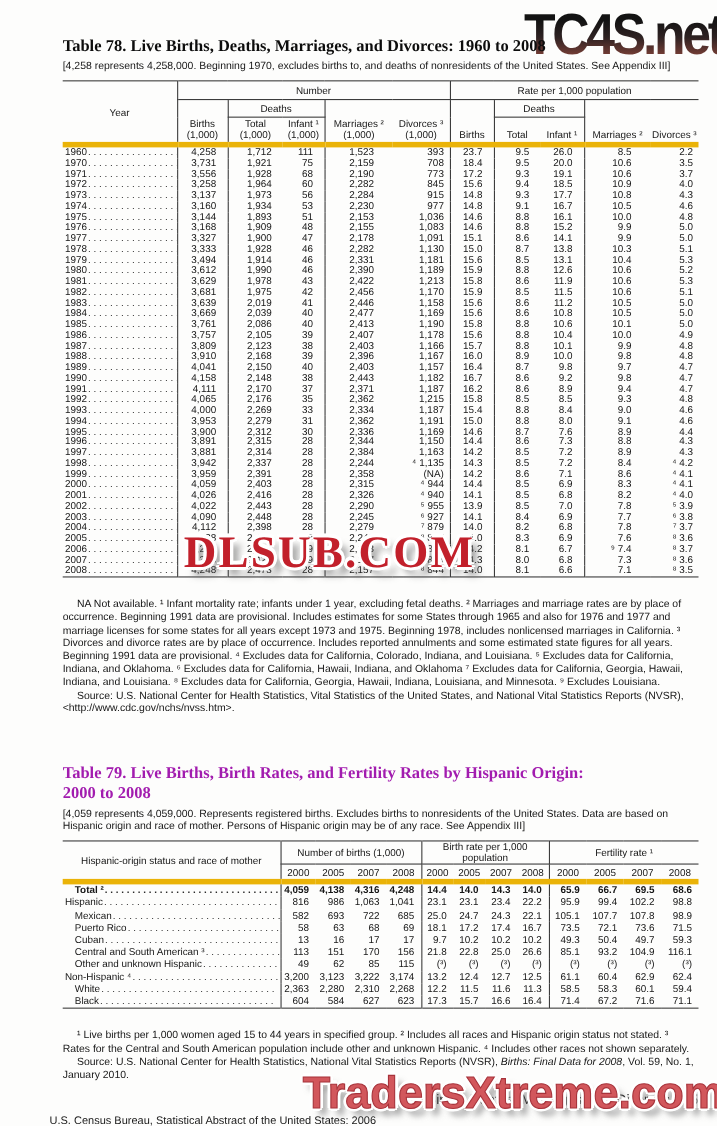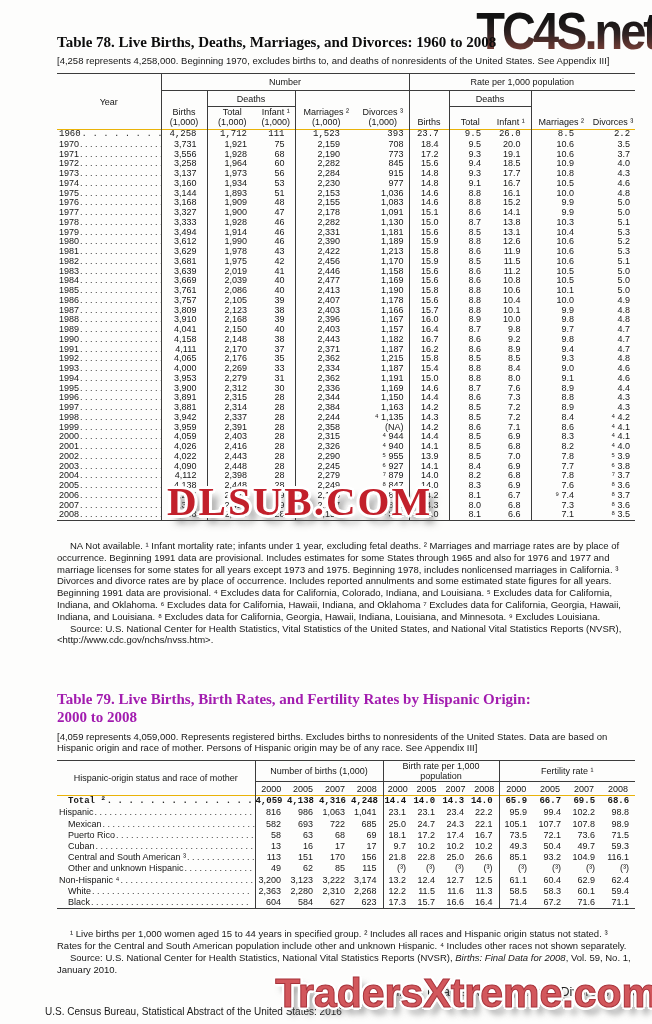--- a/index.html
+++ b/index.html
@@ -12,21 +12,21 @@
              line-height:17px;margin:0 0 4px 0;color:#0d0d0d;}
   .tbl-note{font-size:9.5px;line-height:11px;margin:0 0 7px 0;}
 
   
   table{border-collapse:collapse;table-layout:fixed;width:578px;font-size:9px;color:#161616;}
   th,td{padding:0;font-weight:normal;vertical-align:bottom;}
   .br{border-right:1px solid #3c3c3c;}
   .bb{border-bottom:1px solid #3c3c3c;}
   table{border-top:1px solid #3c3c3c;border-bottom:1px solid #3c3c3c;}
   thead th{text-align:center;line-height:10px;}
-  tbody tr:first-child td{border-top:1px solid #eab308;font-family:Liberation Mono, monospace;}
+  tbody tr:first-child td{border-top:5px solid #eab308;}
 
   
   .t78 td{height:9.75px;line-height:9.75px;white-space:nowrap;}
   .t78 .grp{height:16px;vertical-align:middle;text-align:center;}
   .t78 .deathsh{height:15px;vertical-align:middle;}
   .t78 .colh{padding-bottom:2px;}
   .t78 .yearhead{vertical-align:middle;text-align:center;}
   .t78 .num{text-align:right;padding-right:10px;}
   .t78 td:nth-child(5),.t78 td:nth-child(10){padding-right:17px;}
   .t78 td:nth-child(6),.t78 td:nth-child(11){padding-right:5px;}
@@ -1124,18 +1124,18 @@
               <td class="num">71.1</td>
             </tr>
           </tbody>
       </table>
 
       <p class="fnotes">¹ Live births per 1,000 women aged 15 to 44 years in specified group. ² Includes all races and Hispanic origin status not stated. ³ Rates for the Central and South American population include other and unknown Hispanic. ⁴ Includes other races not shown separately.</p>
       <p class="src"><span>Source: U.S. National Center for Health Statistics, National Vital Statistics Reports (NVSR), </span><span class="ital">Births: Final Data for 2008</span><span>, Vol. 59, No. 1, January 2010.</span></p>
     </div>
 
     <div class="foot-right"><span>Births, Deaths, Marriages, and Divorces</span><span class="pgnum">65</span></div>
-    <div class="foot-left">U.S. Census Bureau, Statistical Abstract of the United States: 2016</div>
+    <div class="foot-left">U.S. Census Bureau, Statistical Abstract of the United States: 2006</div>
   </div>
 
   <div class="wm wm-mid">DLSUB.COM</div>
   <div class="wm wm-bot">TradersXtreme.com</div>
 </div>
 
 </body></html>

